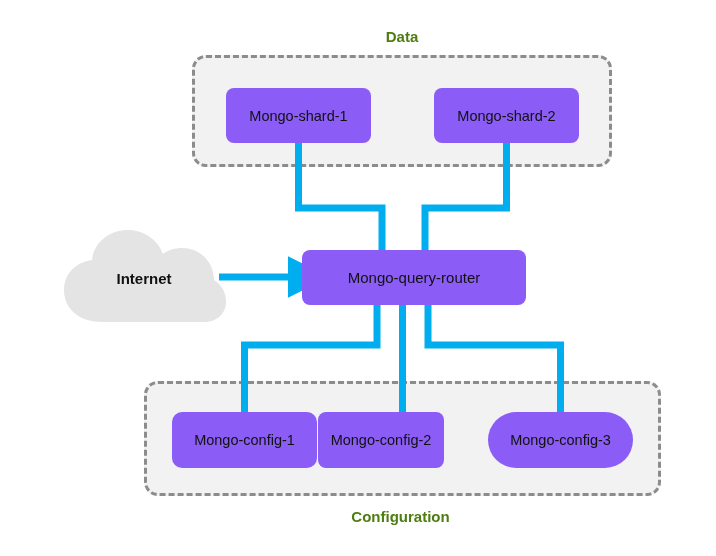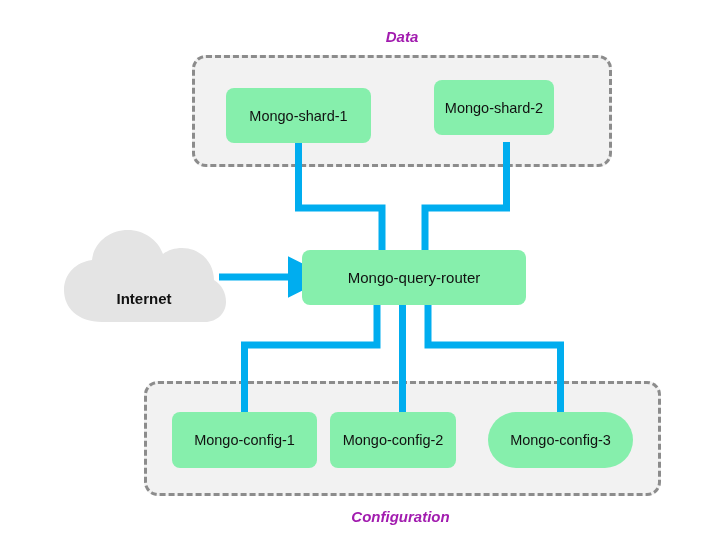--- a/index.html
+++ b/index.html
@@ -41,74 +41,72 @@
   #group-config {
     left: 144px;
     top: 381px;
     width: 517px;
     height: 115px;
   }
   .group-label {
     position: absolute;
     font-size: 15px;
     font-weight: bold;
-    color: #a21caf;
+    color: #4d7c0f;
     text-align: center;
     white-space: nowrap;
-    font-style: italic;
   }
   #label-data {
     left: 192px;
     top: 28px;
     width: 420px;
   }
   #label-config {
     left: 142px;
     top: 508px;
     width: 517px;
   }
   .node {
     position: absolute;
-    background: #86efac;
+    background: #8b5cf6;
     border-radius: 8px;
     box-sizing: border-box;
     display: flex;
     align-items: center;
     justify-content: center;
     font-size: 14.5px;
     color: #111111;
     white-space: nowrap;
     z-index: 3;
   }
   #node-shard-1 { left: 226px; top: 88px;  width: 145px; height: 55px; }
-  #node-shard-2 { left: 434px; top: 80px;  width: 120px; height: 55px; }
+  #node-shard-2 { left: 434px; top: 88px;  width: 145px; height: 55px; }
   #node-router  { left: 302px; top: 250px; width: 224px; height: 55px; font-size: 15px; }
-  #node-config-1 { left: 172px; top: 412px; width: 145px; height: 56px; }
-  #node-config-2 { left: 330px; top: 412px; width: 126px; height: 56px; }
+  #node-config-1 { left: 172px; top: 412px; width: 145px; height: 56px; border-radius: 10px; }
+  #node-config-2 { left: 318px; top: 412px; width: 126px; height: 56px; }
   #node-config-3 { left: 488px; top: 412px; width: 145px; height: 56px; border-radius: 28px; }
   #cloud-wrap {
     position: absolute;
     left: 58px;
     top: 228px;
     width: 172px;
     height: 98px;
     z-index: 3;
   }
   #cloud-label {
     position: absolute;
     left: 58px;
     top: 270px;
     width: 172px;
     text-align: center;
     font-size: 15px;
     font-weight: bold;
     color: #111111;
     z-index: 4;
     white-space: nowrap;
-    margin-top: 20px;
   }
 </style>
 </head>
 <body>
 
 <div id="canvas">
 
   <div class="group" id="group-data"></div>
   <div class="group" id="group-config"></div>
 

